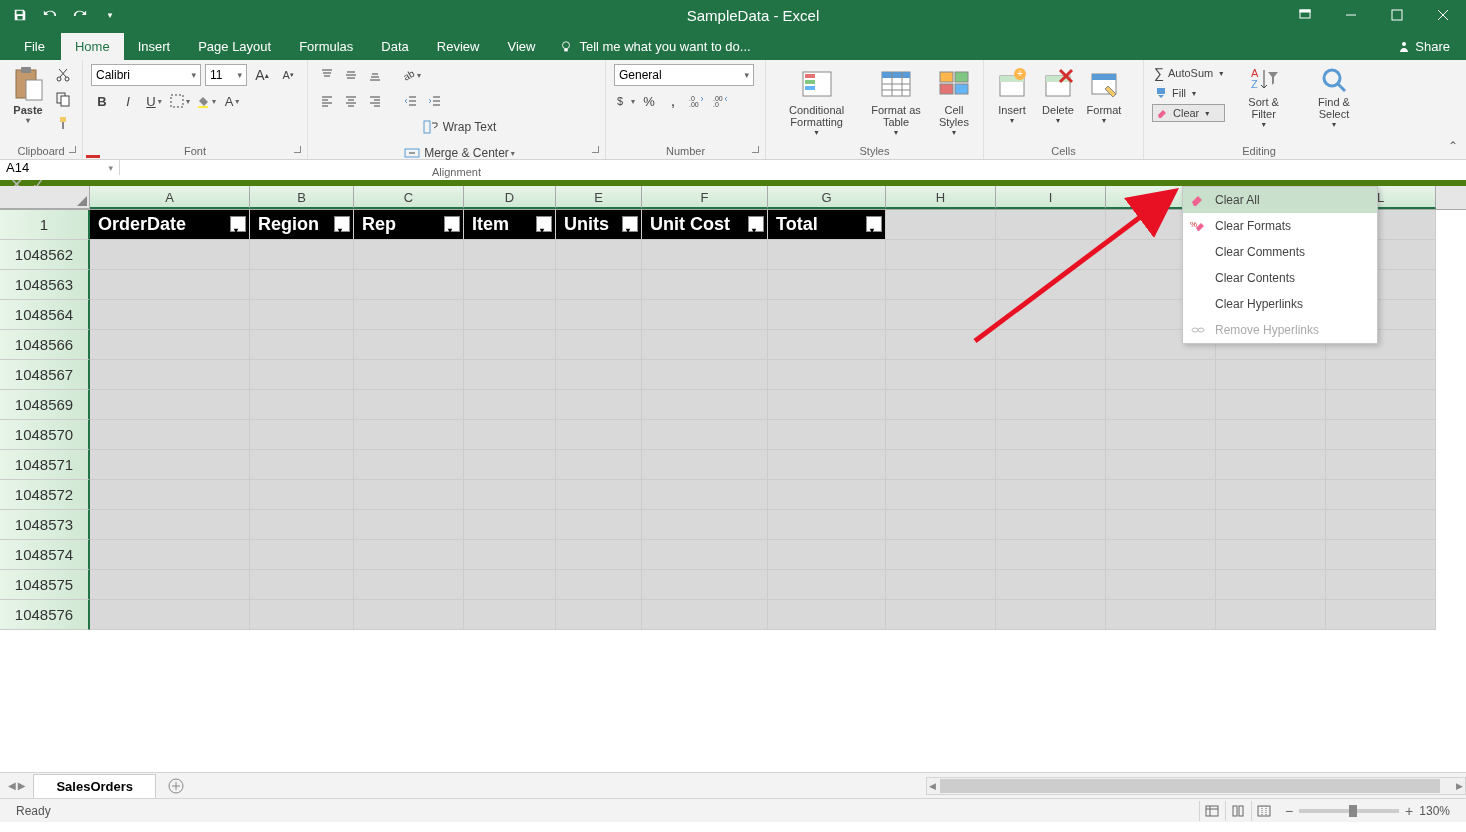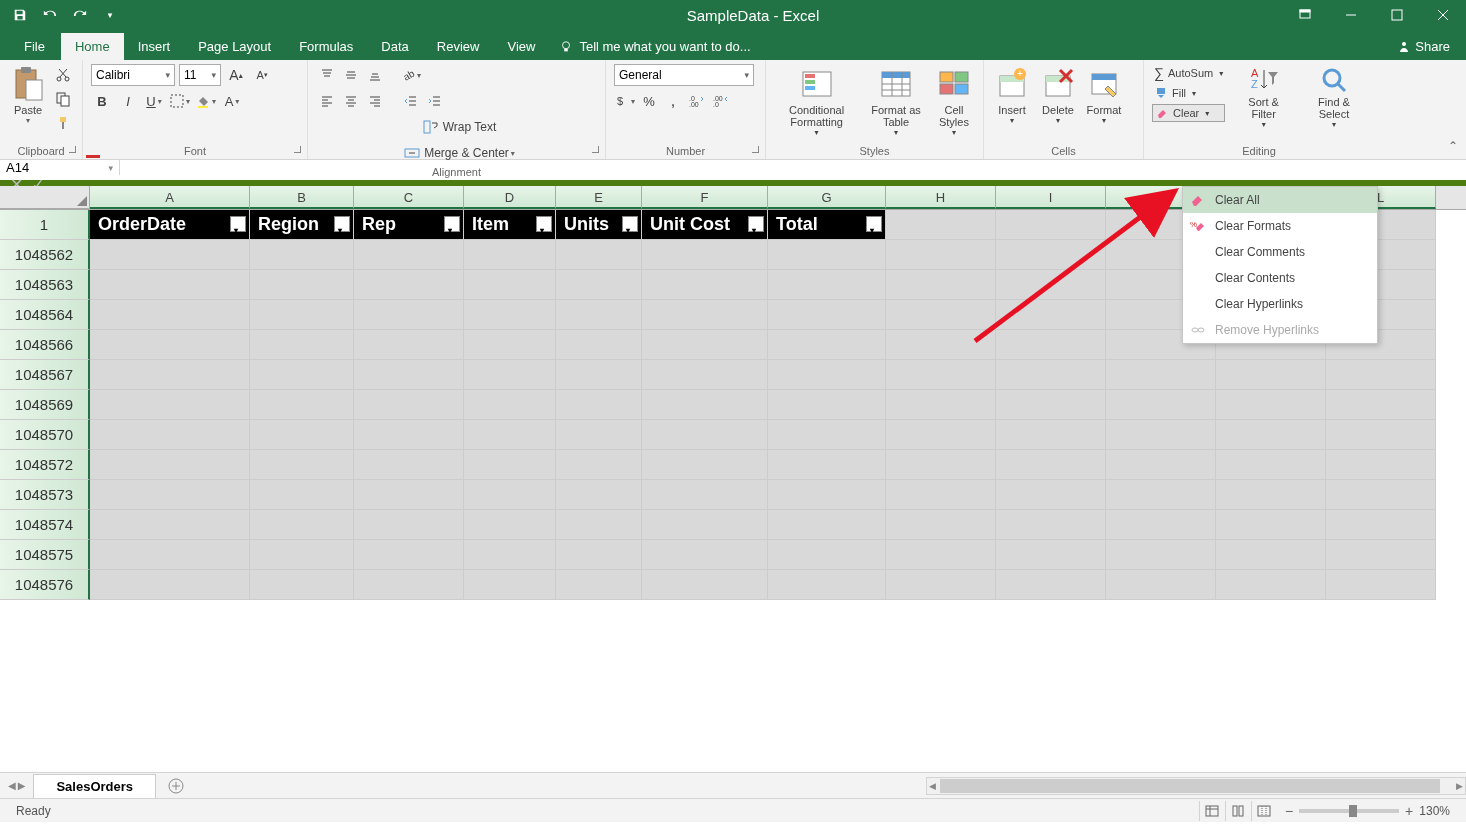--- a/index.html
+++ b/index.html
@@ -23,29 +23,29 @@
 .share { margin-left: auto; display: flex; align-items: center; padding: 6px 16px; gap: 4px; }
 
 .ribbon { background: #f3f3f3; height: 100px; border-bottom: 1px solid #d4d4d4; display: flex; position: relative; }
 .ribbon-group { border-right: 1px solid #e0e0e0; padding: 4px 8px 2px; display: flex; flex-direction: column; justify-content: space-between; position: relative; }
 .group-label { text-align: center; font-size: 11px; color: #666; margin-top: 2px; }
 .group-content { display: flex; gap: 4px; flex: 1; }
 .dialog-launcher { position: absolute; bottom: 4px; right: 4px; width: 14px; height: 14px; }
 .dialog-launcher::after { content: ''; position: absolute; width: 6px; height: 6px; border-right: 1px solid #888; border-bottom: 1px solid #888; right: 2px; bottom: 2px; }
 
 .clipboard-group .group-content { align-items: flex-start; }
-.paste-btn { display: flex; flex-direction: column; align-items: center; font-size: 11px; color: #444; padding: 2px 4px; }
+.paste-btn { display: flex; flex-direction: column; align-items: center; font-size: 11px; color: #444; padding: 2px 4px; font-weight: bold; }
 .paste-icon { width: 32px; height: 36px; margin-bottom: 2px; }
 .small-btns { display: flex; flex-direction: column; gap: 2px; }
 .small-btn { width: 22px; height: 22px; display: flex; align-items: center; justify-content: center; }
 
 .font-group .group-content { flex-direction: column; gap: 4px; }
 .font-row { display: flex; gap: 4px; align-items: center; }
 .font-select { border: 1px solid #ababab; background: #fff; height: 22px; font-size: 12px; padding: 0 4px; display: flex; align-items: center; }
-.font-name { width: 84px; }
+.font-name { width: 110px; }
 .font-size { width: 42px; }
 .tiny-btn { width: 22px; height: 22px; display: flex; align-items: center; justify-content: center; font-size: 13px; color: #444; border: 1px solid transparent; }
 .tiny-btn.dd::after { content: '▾'; font-size: 8px; margin-left: 2px; color: #666; }
 
 .align-group .group-content { flex-direction: column; gap: 4px; }
 .align-row { display: flex; gap: 2px; }
 
 .number-group .group-content { flex-direction: column; gap: 4px; }
 .number-select { border: 1px solid #ababab; background: #fff; height: 22px; font-size: 12px; padding: 0 4px; width: 140px; display: flex; align-items: center; justify-content: space-between; }
 
@@ -677,20 +677,35 @@
         <div class="cell col-e"></div>
         <div class="cell col-f"></div>
         <div class="cell col-g"></div>
         <div class="cell col-h"></div>
         <div class="cell col-i"></div>
         <div class="cell col-j"></div>
         <div class="cell col-k"></div>
         <div class="cell col-l"></div>
       </div>
       <div class="data-row">
+        <div class="row-header">1048571</div>
+        <div class="cell col-a"></div>
+        <div class="cell col-b"></div>
+        <div class="cell col-c"></div>
+        <div class="cell col-d"></div>
+        <div class="cell col-e"></div>
+        <div class="cell col-f"></div>
+        <div class="cell col-g"></div>
+        <div class="cell col-h"></div>
+        <div class="cell col-i"></div>
+        <div class="cell col-j"></div>
+        <div class="cell col-k"></div>
+        <div class="cell col-l"></div>
+      </div>
+      <div class="data-row">
         <div class="row-header">1048572</div>
         <div class="cell col-a"></div>
         <div class="cell col-b"></div>
         <div class="cell col-c"></div>
         <div class="cell col-d"></div>
         <div class="cell col-e"></div>
         <div class="cell col-f"></div>
         <div class="cell col-g"></div>
         <div class="cell col-h"></div>
         <div class="cell col-i"></div>

